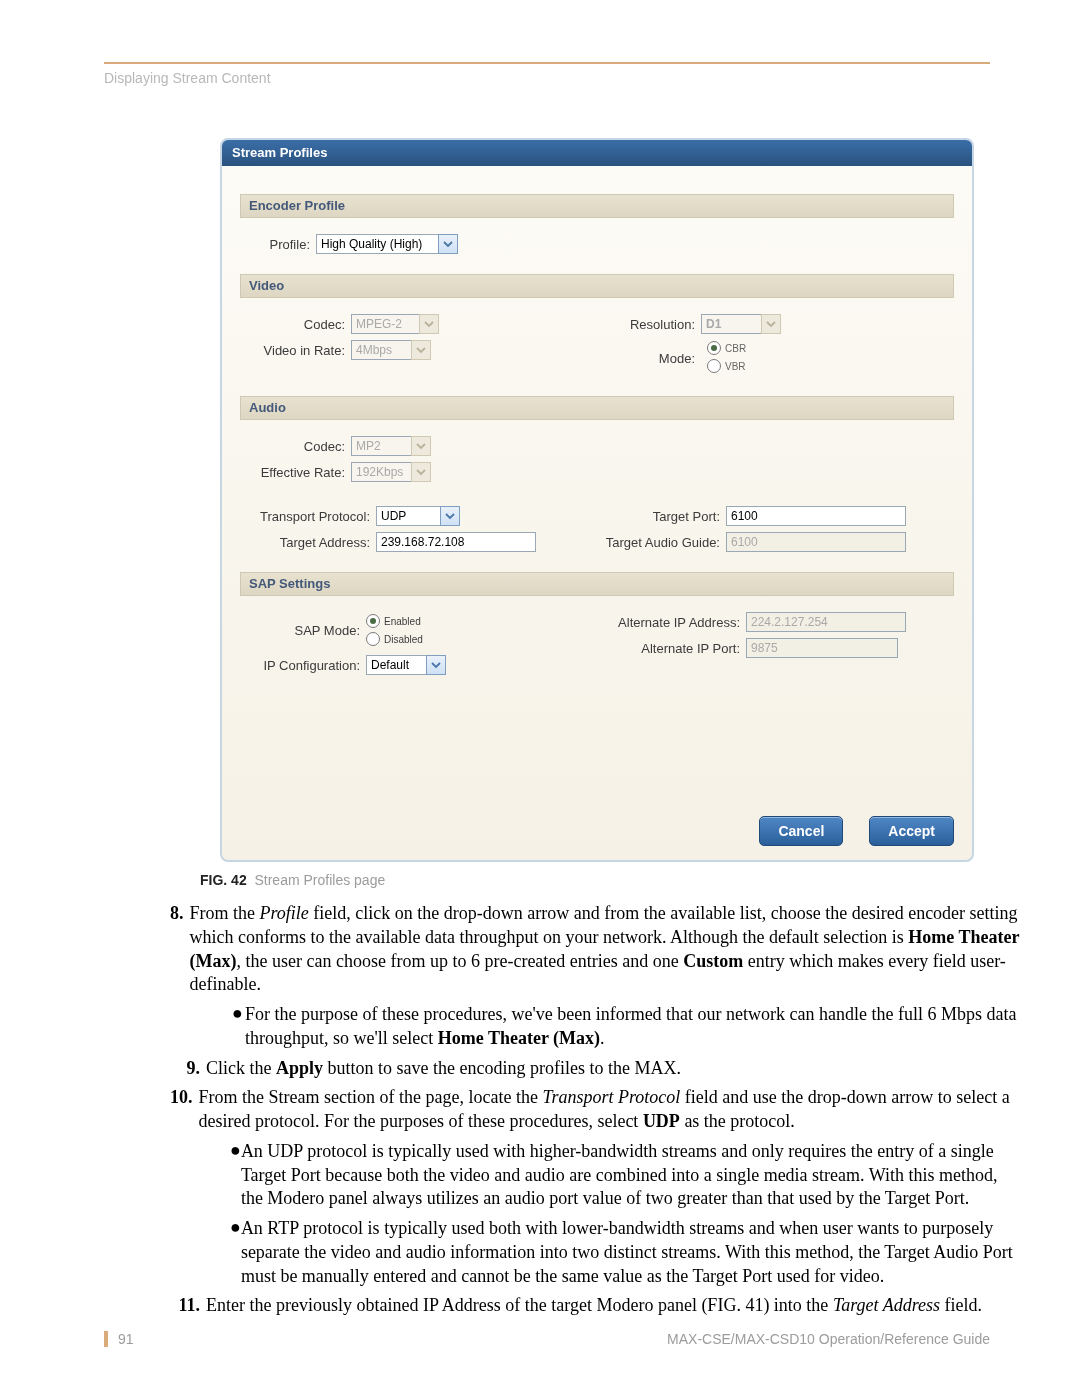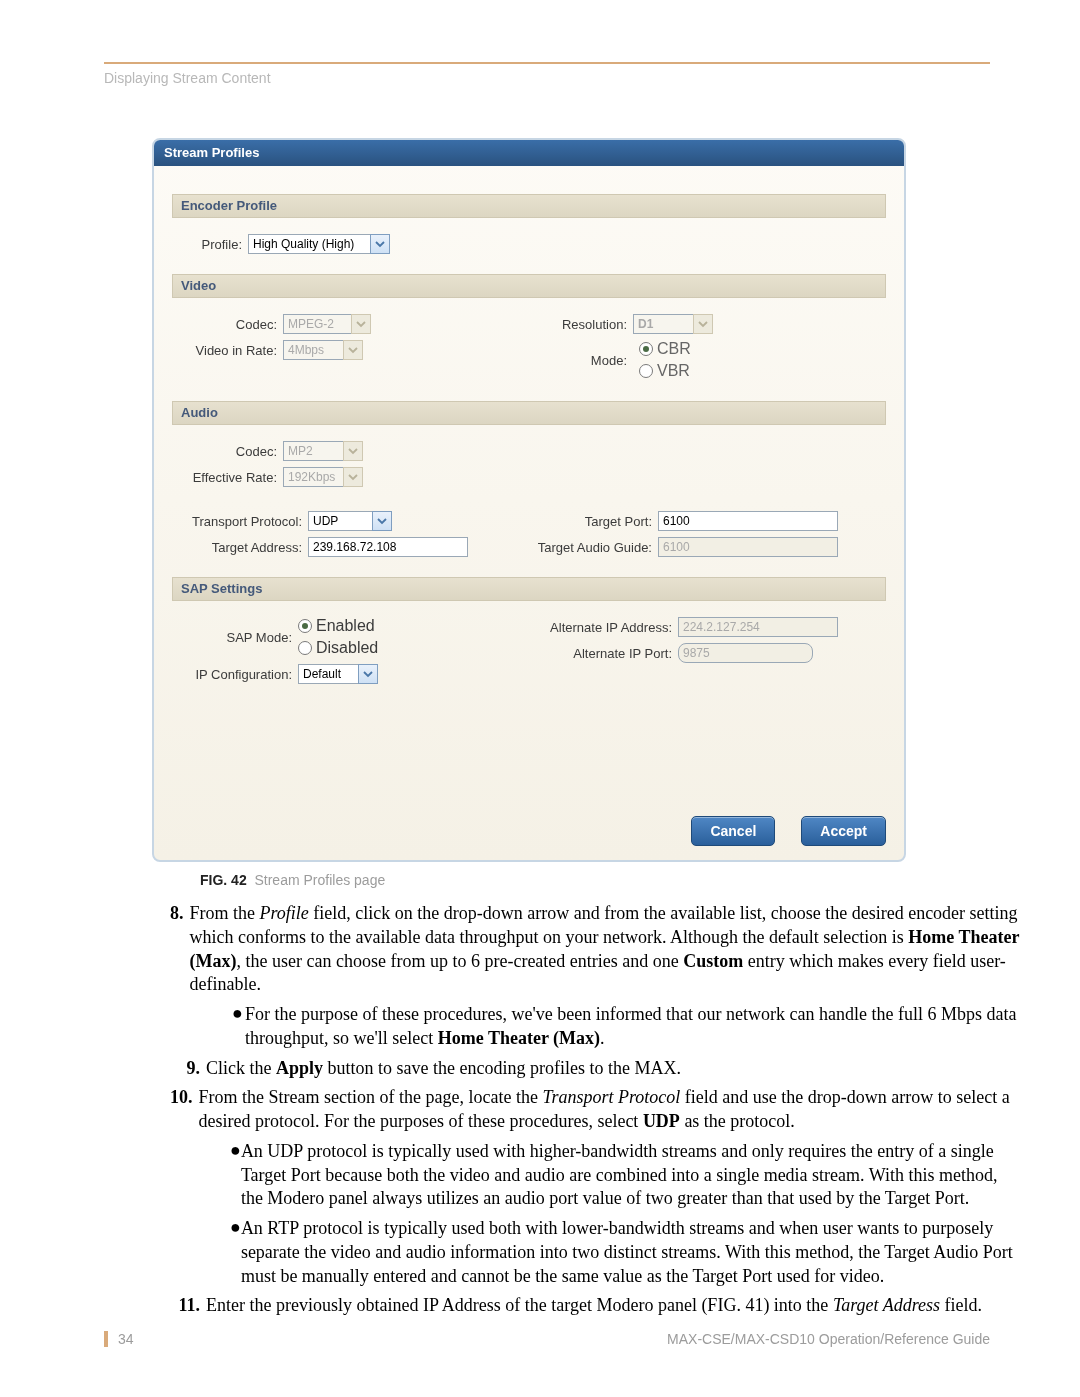--- a/index.html
+++ b/index.html
@@ -1,40 +1,40 @@
 <!DOCTYPE html>
 <html><head>
 <meta charset="utf-8">
 <style>
 html,body{margin:0;padding:0;background:#fff;font-family:"Times New Roman",serif;color:#000}
 .page{width:1080px;height:1397px;position:relative;box-sizing:border-box;padding:62px 90px 0 104px}
 .rule{border-top:2px solid #d9aa7a;margin-bottom:6px}
 .header-line{font-family:Arial,Helvetica,sans-serif;font-size:14px;color:#b8b8b8}
-.shot-wrap{margin:52px 0 10px 48px;width:750px}
+.shot-wrap{margin:52px 0 10px 116px;width:750px}
 .device{width:750px;height:720px;border:2px solid #c7d6e4;border-radius:8px;background:linear-gradient(#fdfbf6,#f5f1e6);box-shadow:0 1px 0 #fff inset;position:relative;font-family:Arial,Helvetica,sans-serif;font-size:13px;color:#3b3b3b}
 .titlebar{height:26px;background:linear-gradient(#3a6ea8,#2a527f);border-radius:6px 6px 0 0;color:#fff;font-weight:bold;font-size:13px;line-height:26px;padding:0 10px}
 .pad{padding:16px 18px 0 18px}
 .section-h{height:22px;background:linear-gradient(#e7e1cf,#dcd6c2);border:1px solid #cfc8b2;color:#44597a;font-weight:bold;font-size:13px;line-height:22px;padding:0 8px;margin-top:12px}
 .section-body{padding:10px 10px 2px 10px}
 .row{display:flex;align-items:center;margin:6px 0}
 .lbl{display:inline-block;text-align:right;padding-right:6px;color:#3b3b3b;font-size:13px}
 .lbl.w2{width:95px}
 .dd{display:inline-flex;align-items:center}
 .dd input,.txt input{height:20px;border:1px solid #9aa8b6;background:#fff;font-family:Arial,Helvetica,sans-serif;font-size:12px;padding:0 4px;box-sizing:border-box}
 .dd input{width:90px;border-right:none}
 .dd .arrow{width:20px;height:20px;border:1px solid #7f9ec0;background:linear-gradient(#e9f1fb,#cfe1f5);display:flex;align-items:center;justify-content:center;box-sizing:border-box}
 .dd .arrow svg{width:10px;height:10px}
 .dd.dis input{color:#a9a9a9;background:#f7f5ee}
 .dd.dis .arrow{background:#edeadd;border-color:#cfc8b2}
 .txt input{width:190px}
 .txt.dis input{color:#a9a9a9;background:#f2efe4}
 .col2{display:flex}
 .colA{width:350px}
 .colB{flex:1}
-.radio{display:inline-flex;align-items:center;font-size:16px;margin-right:12px}
+.radio{display:inline-flex;align-items:center;font-size:10px;margin-right:12px}
 .radio .dot{width:12px;height:12px;border:1px solid #7a7a7a;border-radius:50%;margin-right:4px;display:flex;align-items:center;justify-content:center;background:#fff}
 .radio.sel .dot::after{content:"";width:6px;height:6px;border-radius:50%;background:#4a6b44}
 .vmode{padding-left:6px;font-size:12px;color:#666}
 .btnbar{position:absolute;bottom:14px;right:18px;display:flex;gap:26px}
 .btn{height:28px;padding:0 18px;border-radius:5px;background:linear-gradient(#4f87c5,#2a5f9b);border:1px solid #1f4a79;color:#fff;font-weight:bold;font-family:Arial,Helvetica,sans-serif;font-size:14px;display:flex;align-items:center;box-shadow:0 1px 0 rgba(255,255,255,.4) inset}
 .caption{font-family:Arial,Helvetica,sans-serif;font-size:14px;color:#333;margin:10px 0 14px 96px}
 .caption b{color:#222}
 .caption span{color:#9c9c9c}
 .docbody{margin-left:96px;width:820px;font-size:18px;line-height:1.32}
 .step{display:flex;margin:6px 0 6px -30px}
@@ -212,21 +212,21 @@
                 </span>
               </div>
           </div>
           <div class="colB">
             <div class="row">
                 <span class="lbl" style="width:140px">Alternate IP Address:</span>
               <span class="txt dis"><input style="width: 160px;" value="224.2.127.254"></span>
               </div>
             <div class="row">
                 <span class="lbl" style="width:140px">Alternate IP Port:</span>
-              <span class="txt dis"><input style="width: 135px; border-radius: 8px;" value="9875"></span>
+              <span class="txt dis"><input style="width: 152px;" value="9875"></span>
               </div>
           </div>
         </div>
 
       </div>
       <div class="btnbar">
         <div class="btn">Cancel</div>
         <div class="btn">Accept</div>
       </div>
     </div>
@@ -265,16 +265,16 @@
           <span>An RTP protocol is typically used both with lower-bandwidth streams and when user wants to purposely separate the video and audio information into two distinct streams. With this method, the Target Audio Port must be manually entered and cannot be the same value as the Target Port used for video.</span>
         </div>
     </div>
     <div class="step">
         <span class="num">11.</span>
       <span><span>Enter the previously obtained IP Address of the target Modero panel (FIG. 41) into the </span><span class="it">Target Address</span><span> field.</span></span>
       </div>
   </div>
 
   <div class="footer">
-    <span class="pnum">34</span>
+    <span class="pnum">91</span>
     <span class="fr">MAX-CSE/MAX-CSD10 Operation/Reference Guide</span>
   </div>
 </div>
 
 </body></html>

